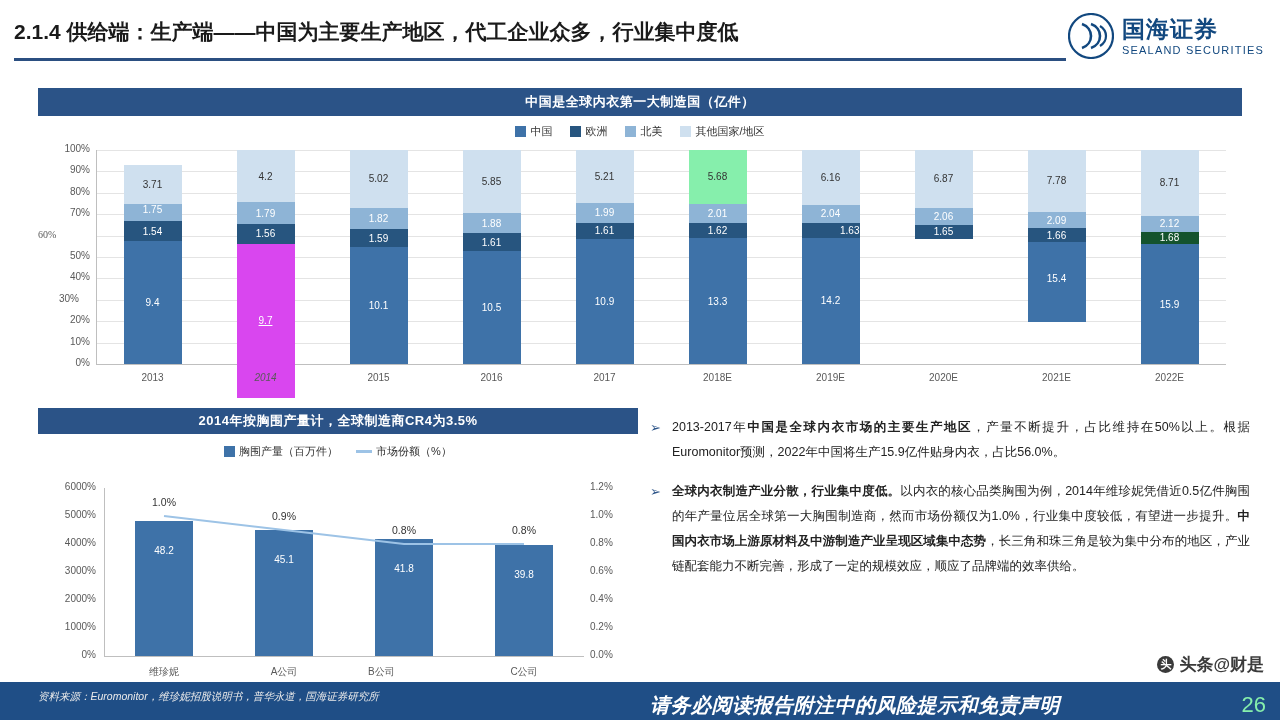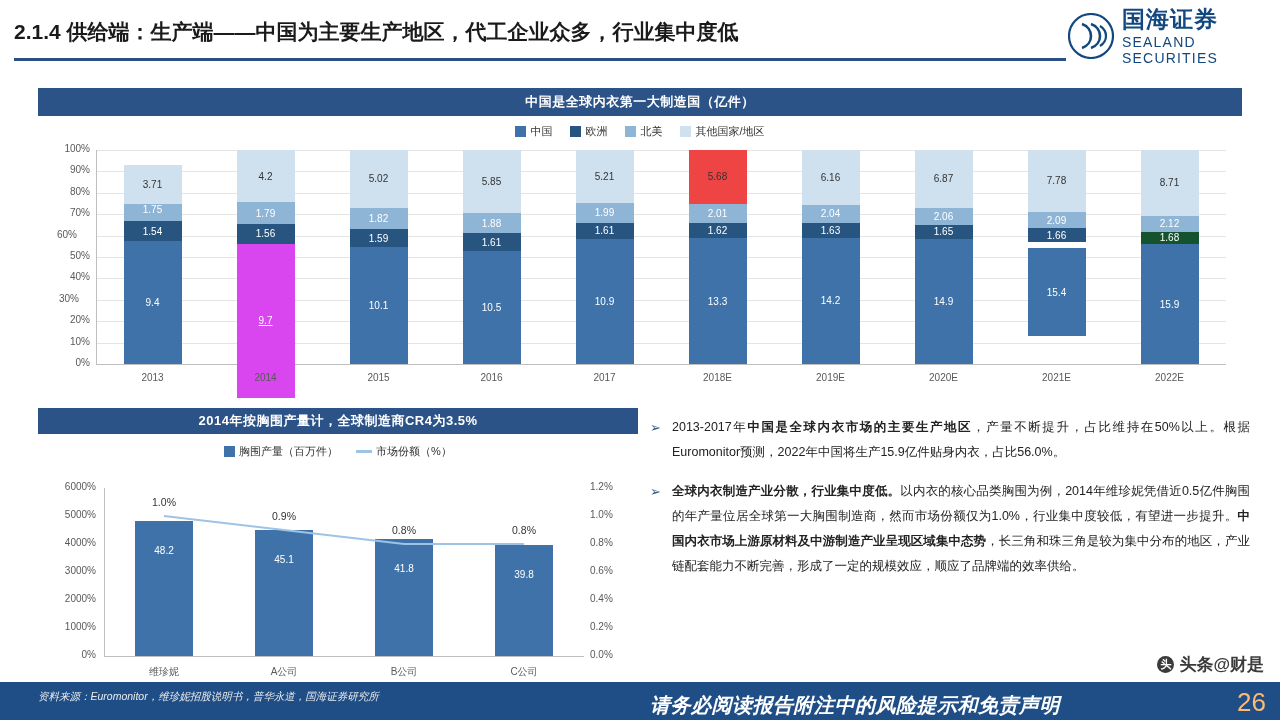--- a/index.html
+++ b/index.html
@@ -29,21 +29,21 @@
     display:flex; align-items:center;
   }
   .logo-mark {
     width:46px; height:46px; position:relative; margin-right:8px;
   }
   .logo-cn {
     font-size:23px; font-weight:bold; color:#12487f; line-height:25px;
     letter-spacing:1px;
   }
   .logo-en {
-    font-size:14px; color:#12487f; letter-spacing:1.2px; margin-top:2px;
+    font-size:11px; color:#12487f; letter-spacing:1.2px; margin-top:2px;
   }
   
   .panel-title {
     background:#2b5387; color:#fff; font-size:13px; font-weight:bold;
     display:flex; align-items:center; justify-content:center;
     letter-spacing:0.5px;
   }
   
   #top-chart-box {
     position:absolute; left:38px; top:88px; width:1204px; height:310px;
@@ -89,21 +89,21 @@
   }
   #source-note {
     position:absolute; left:38px; top:8px; font-size:10.5px; color:#eaeaea;
     font-style:italic;
   }
   #footer-slogan {
     position:absolute; left:650px; top:10px; font-size:20px; font-weight:bold;
     font-style:italic; color:#fff; letter-spacing:0.5px;
   }
   #page-number {
-    position:absolute; right:14px; bottom:2px; font-size:26px; color:#fdba74;
+    position:absolute; right:14px; bottom:2px; font-size:22px; color:#86efac;
     font-weight:normal;
   }
   #watermark {
     position:absolute; right:16px; bottom:44px; font-size:17px; color:#3a3a3a;
     font-weight:bold; display:flex; align-items:center; gap:5px;
   }
   .wm-circle {
     width:17px; height:17px; border-radius:50%; background:#3a3a3a; color:#fff;
     font-size:11px; display:flex; align-items:center; justify-content:center;
   }
@@ -165,21 +165,21 @@
         <div class="axis-label" style="position: absolute; left: 10px; top: 193.6px; width: 42px; text-align: right;">10%</div>
         <div class="grid-line" style="left: 58px; top: 179.2px; width: 1130px;"></div>
         <div class="axis-label" style="position: absolute; left: 10px; top: 172.2px; width: 42px; text-align: right;">20%</div>
         <div class="grid-line" style="left: 58px; top: 157.8px; width: 1130px;"></div>
         <div class="axis-label" style="position: absolute; left: 10px; top: 150.8px; width: 42px; text-align: center;">30%</div>
         <div class="grid-line" style="left: 58px; top: 136.4px; width: 1130px;"></div>
         <div class="axis-label" style="position: absolute; left: 10px; top: 129.4px; width: 42px; text-align: right;">40%</div>
         <div class="grid-line" style="left: 58px; top: 115px; width: 1130px;"></div>
         <div class="axis-label" style="position: absolute; left: 10px; top: 108px; width: 42px; text-align: right;">50%</div>
         <div class="grid-line" style="left: 58px; top: 93.6px; width: 1130px;"></div>
-        <div class="axis-label" style="position: absolute; left: 8px; top: 86.6px; width: 42px; text-align: center;">60%</div>
+        <div class="axis-label" style="position: absolute; left: 0; top: 86.6px; width: 42px; text-align: left; font-family: Liberation Serif, serif;">60%</div>
         <div class="grid-line" style="left: 58px; top: 72.2px; width: 1130px;"></div>
         <div class="axis-label" style="position: absolute; left: 10px; top: 65.2px; width: 42px; text-align: right;">70%</div>
         <div class="grid-line" style="left: 58px; top: 50.8px; width: 1130px;"></div>
         <div class="axis-label" style="position: absolute; left: 10px; top: 43.8px; width: 42px; text-align: right;">80%</div>
         <div class="grid-line" style="left: 58px; top: 29.4px; width: 1130px;"></div>
         <div class="axis-label" style="position: absolute; left: 10px; top: 22.4px; width: 42px; text-align: right;">90%</div>
         <div class="grid-line" style="left: 58px; top: 8px; width: 1130px;"></div>
         <div class="axis-label" style="position: absolute; left: 10px; top: 1px; width: 42px; text-align: right;">100%</div>
         <div style="position: absolute; left: 58px; top: 8px; width: 1px; height: 214px; background: rgb(191, 191, 191);"></div>
         <div style="position: absolute; left: 58px; top: 222px; width: 1130px; height: 1px; background: rgb(191, 191, 191);"></div>
@@ -205,21 +205,21 @@
           <div class="bar-seg" style="top: 74.3107px; height: 19.353px; background: rgb(39, 85, 127); color: rgb(255, 255, 255);">
             <span>1.56</span>
           </div>
           <div class="bar-seg" style="top: 52.1043px; height: 22.2064px; background: rgb(142, 180, 214); color: rgb(255, 255, 255);">
             <span>1.79</span>
           </div>
           <div class="bar-seg" style="top: -7.10543e-15px; height: 52.1043px; background: rgb(207, 224, 239); color: rgb(51, 51, 51);">
             <span>4.2</span>
           </div>
         </div>
-        <div class="axis-label" style="position: absolute; left: 197.5px; top: 230px; width: 60px; text-align: center;">2014</div>
+        <div class="axis-label" style="position: absolute; left: 197.5px; top: 230px; width: 60px; text-align: center; font-style: italic;">2014</div>
         <div style="position: absolute; left: 311.5px; top: 8px; width: 58px; height: 214px;">
           <div class="bar-seg" style="top: 97.3567px; height: 116.643px; background: rgb(62, 114, 168); color: rgb(255, 255, 255);">
             <span>10.1</span>
           </div>
           <div class="bar-seg" style="top: 78.9941px; height: 18.3627px; background: rgb(39, 85, 127); color: rgb(255, 255, 255);">
             <span>1.59</span>
           </div>
           <div class="bar-seg" style="top: 57.9752px; height: 21.0189px; background: rgb(142, 180, 214); color: rgb(255, 255, 255);">
             <span>1.82</span>
           </div>
@@ -261,57 +261,54 @@
         <div style="position: absolute; left: 650.5px; top: 8px; width: 58px; height: 214px;">
           <div class="bar-seg" style="top: 88.1176px; height: 125.882px; background: rgb(62, 114, 168); color: rgb(255, 255, 255);">
             <span>13.3</span>
           </div>
           <div class="bar-seg" style="top: 72.7846px; height: 15.333px; background: rgb(39, 85, 127); color: rgb(255, 255, 255);">
             <span>1.62</span>
           </div>
           <div class="bar-seg" style="top: 53.7603px; height: 19.0243px; background: rgb(142, 180, 214); color: rgb(255, 255, 255);">
             <span>2.01</span>
           </div>
-          <div class="bar-seg" style="top: 7.10543e-15px; height: 53.7603px; background: #ef4444; color: rgb(51, 51, 51);">
+          <div class="bar-seg" style="top: 7.10543e-15px; height: 53.7603px; background: #86efac; color: rgb(51, 51, 51);">
             <span>5.68</span>
           </div>
         </div>
         <div class="axis-label" style="position: absolute; left: 649.5px; top: 230px; width: 60px; text-align: center;">2018E</div>
         <div style="position: absolute; left: 763.5px; top: 8px; width: 58px; height: 214px;">
           <div class="bar-seg" style="top: 87.5414px; height: 126.459px; background: rgb(62, 114, 168); color: rgb(255, 255, 255);">
             <span>14.2</span>
           </div>
-          <div class="bar-seg" style="top: 73.0254px; height: 14.516px; background: rgb(39, 85, 127); color: rgb(255, 255, 255);">
+          <div class="bar-seg" style="top: 73.0254px; height: 14.516px; background: rgb(39, 85, 127); color: rgb(255, 255, 255); justify-content: flex-end;">
             <span>1.63</span>
           </div>
           <div class="bar-seg" style="top: 54.8581px; height: 18.1673px; background: rgb(142, 180, 214); color: rgb(255, 255, 255);">
             <span>2.04</span>
           </div>
           <div class="bar-seg" style="top: -7.10543e-15px; height: 54.8581px; background: rgb(207, 224, 239); color: rgb(51, 51, 51);">
             <span>6.16</span>
           </div>
         </div>
         <div class="axis-label" style="position: absolute; left: 762.5px; top: 230px; width: 60px; text-align: center;">2019E</div>
         <div style="position: absolute; left: 876.5px; top: 8px; width: 58px; height: 214px;">
-          <div class="bar-seg" style="top: 88.8587px; height: 125.141px; background: rgb(62, 114, 168); color: rgb(255, 255, 255);">
-            <span>14.9</span>
-          </div>
           <div class="bar-seg" style="top: 75.0008px; height: 13.8579px; background: rgb(39, 85, 127); color: rgb(255, 255, 255);">
             <span>1.65</span>
           </div>
           <div class="bar-seg" style="top: 57.6994px; height: 17.3014px; background: rgb(142, 180, 214); color: rgb(255, 255, 255);">
             <span>2.06</span>
           </div>
           <div class="bar-seg" style="top: 1.42109e-14px; height: 57.6994px; background: rgb(207, 224, 239); color: rgb(51, 51, 51);">
             <span>6.87</span>
           </div>
         </div>
         <div class="axis-label" style="position: absolute; left: 875.5px; top: 230px; width: 60px; text-align: center;">2020E</div>
         <div style="position: absolute; left: 989.5px; top: 8px; width: 58px; height: 214px;">
-          <div class="bar-seg" style="top: 98px; height: 88px; background: rgb(62, 114, 168); color: rgb(255, 255, 255);">
+          <div class="bar-seg" style="top: 84px; height: 88px; background: rgb(62, 114, 168); color: rgb(255, 255, 255);">
             <span>15.4</span>
           </div>
           <div class="bar-seg" style="top: 78.4322px; height: 13.1912px; background: rgb(39, 85, 127); color: rgb(255, 255, 255);">
             <span>1.66</span>
           </div>
           <div class="bar-seg" style="top: 61.824px; height: 16.6082px; background: rgb(142, 180, 214); color: rgb(255, 255, 255);">
             <span>2.09</span>
           </div>
           <div class="bar-seg" style="top: -2.84217e-14px; height: 61.824px; background: rgb(207, 224, 239); color: rgb(51, 51, 51);">
             <span>7.78</span>
@@ -370,21 +367,21 @@
         <div style="position: absolute; left: 97px; top: 59.04px; width: 58px; height: 134.96px; background: rgb(62, 114, 168);"></div>
         <div style="position: absolute; left: 96px; top: 83.04px; width: 60px; text-align: center; font-size: 10px; color: rgb(255, 255, 255);">48.2</div>
         <div class="axis-label" style="position: absolute; left: 90px; top: 203px; width: 72px; text-align: center;">维珍妮</div>
         <div style="position: absolute; left: 96px; top: 34px; width: 60px; text-align: center; font-size: 10.5px; color: rgb(51, 51, 51);">1.0%</div>
         <div style="position: absolute; left: 217px; top: 67.72px; width: 58px; height: 126.28px; background: rgb(62, 114, 168);"></div>
         <div style="position: absolute; left: 216px; top: 91.72px; width: 60px; text-align: center; font-size: 10px; color: rgb(255, 255, 255);">45.1</div>
         <div class="axis-label" style="position: absolute; left: 210px; top: 203px; width: 72px; text-align: center;">A公司</div>
         <div style="position: absolute; left: 216px; top: 48px; width: 60px; text-align: center; font-size: 10.5px; color: rgb(51, 51, 51);">0.9%</div>
         <div style="position: absolute; left: 337px; top: 76.96px; width: 58px; height: 117.04px; background: rgb(62, 114, 168);"></div>
         <div style="position: absolute; left: 336px; top: 100.96px; width: 60px; text-align: center; font-size: 10px; color: rgb(255, 255, 255);">41.8</div>
-        <div class="axis-label" style="position: absolute; left: 330px; top: 203px; width: 72px; text-align: center;">B公司</div>
+        <div class="axis-label" style="position: absolute; left: 330px; top: 203px; width: 72px; text-align: left;">B公司</div>
         <div style="position: absolute; left: 336px; top: 62px; width: 60px; text-align: center; font-size: 10.5px; color: rgb(51, 51, 51);">0.8%</div>
         <div style="position: absolute; left: 457px; top: 82.56px; width: 58px; height: 111.44px; background: rgb(62, 114, 168);"></div>
         <div style="position: absolute; left: 456px; top: 106.56px; width: 60px; text-align: center; font-size: 10px; color: rgb(255, 255, 255);">39.8</div>
         <div class="axis-label" style="position: absolute; left: 450px; top: 203px; width: 72px; text-align: center;">C公司</div>
         <div style="position: absolute; left: 456px; top: 62px; width: 60px; text-align: center; font-size: 10.5px; color: rgb(51, 51, 51);">0.8%</div>
         <svg width="600" height="224" style="position: absolute; left: 0px; top: 0px;">
           <polyline points="126,54 246,68 366,81.99999999999999 486,81.99999999999999" fill="none" stroke="#9dc3e6" stroke-width="2.2"></polyline>
         </svg>
       </div>
   </div>

